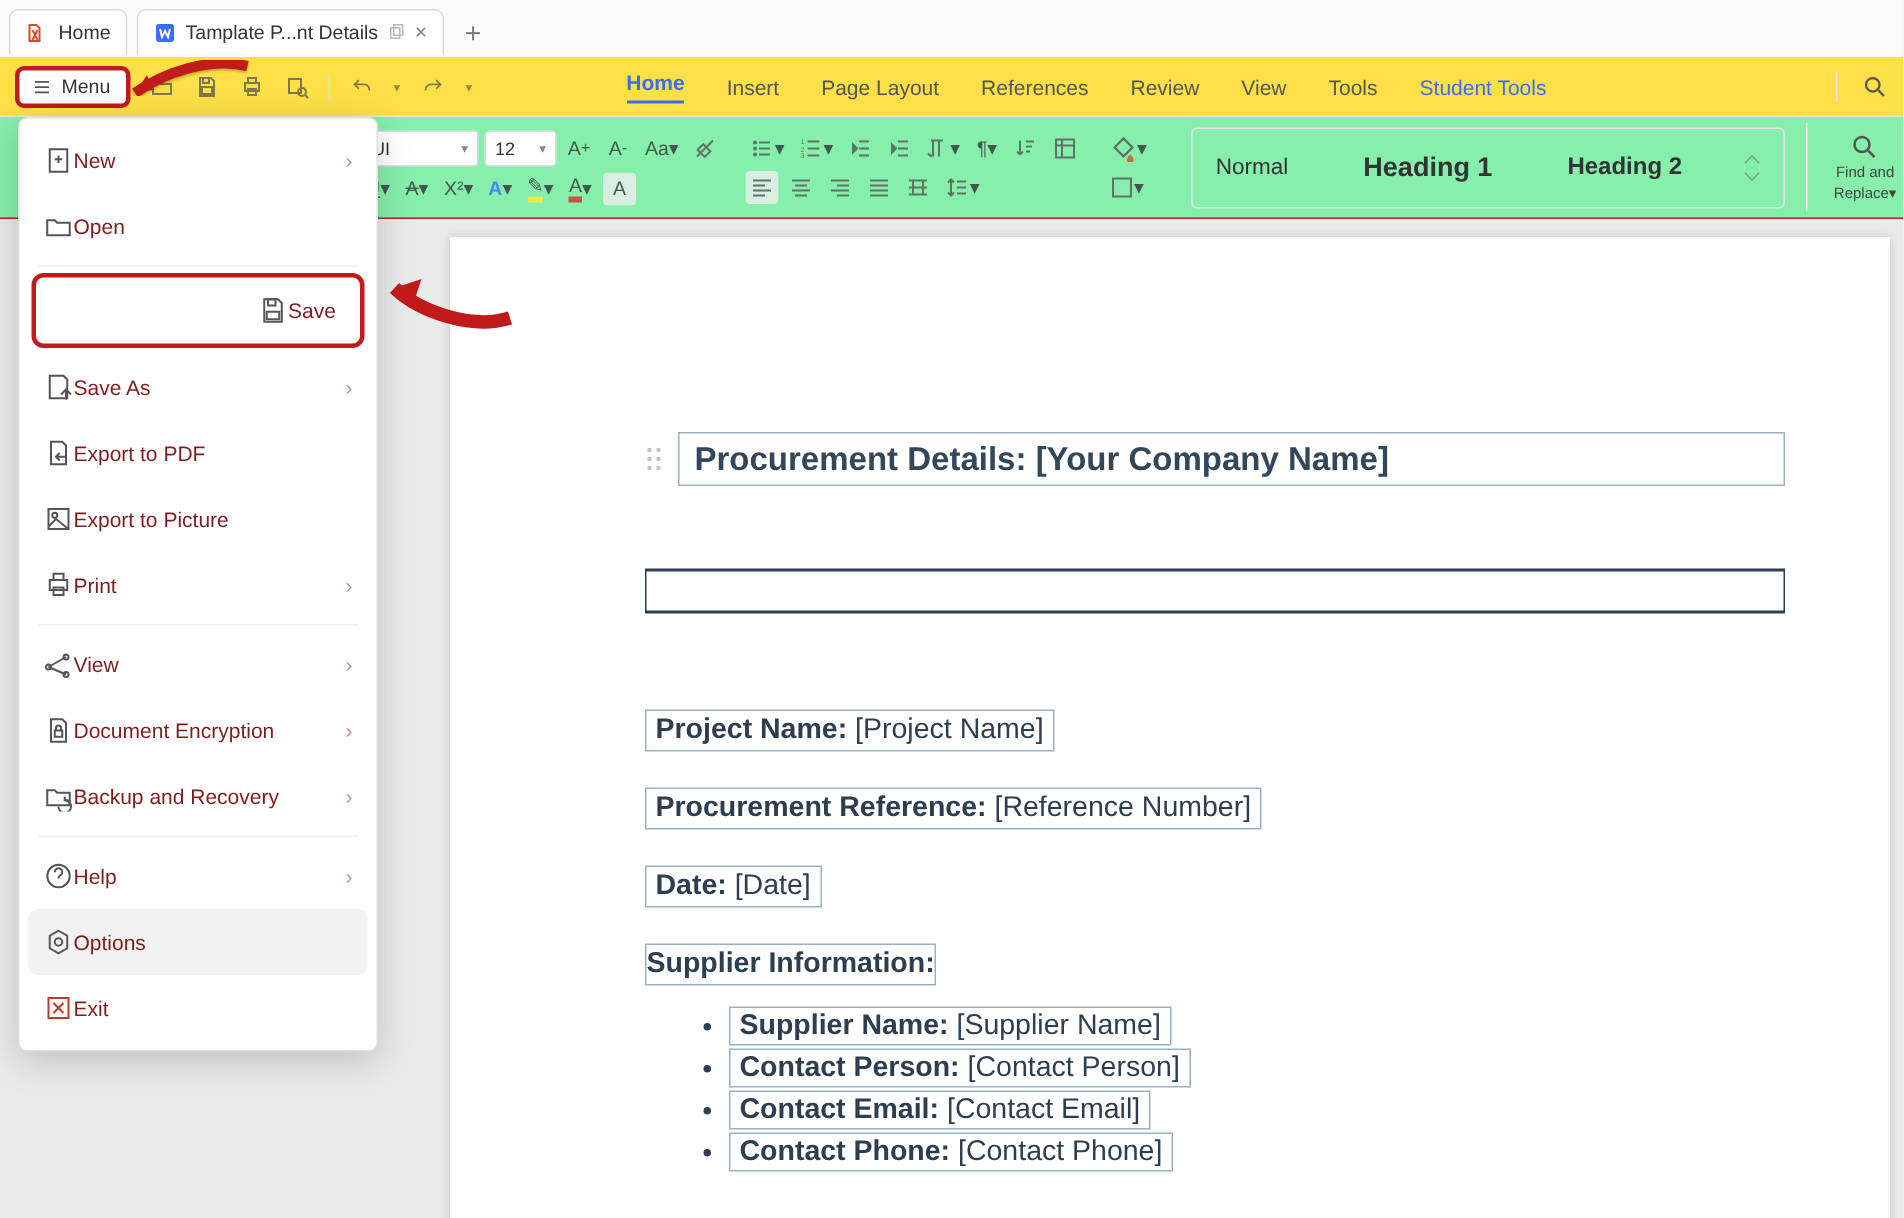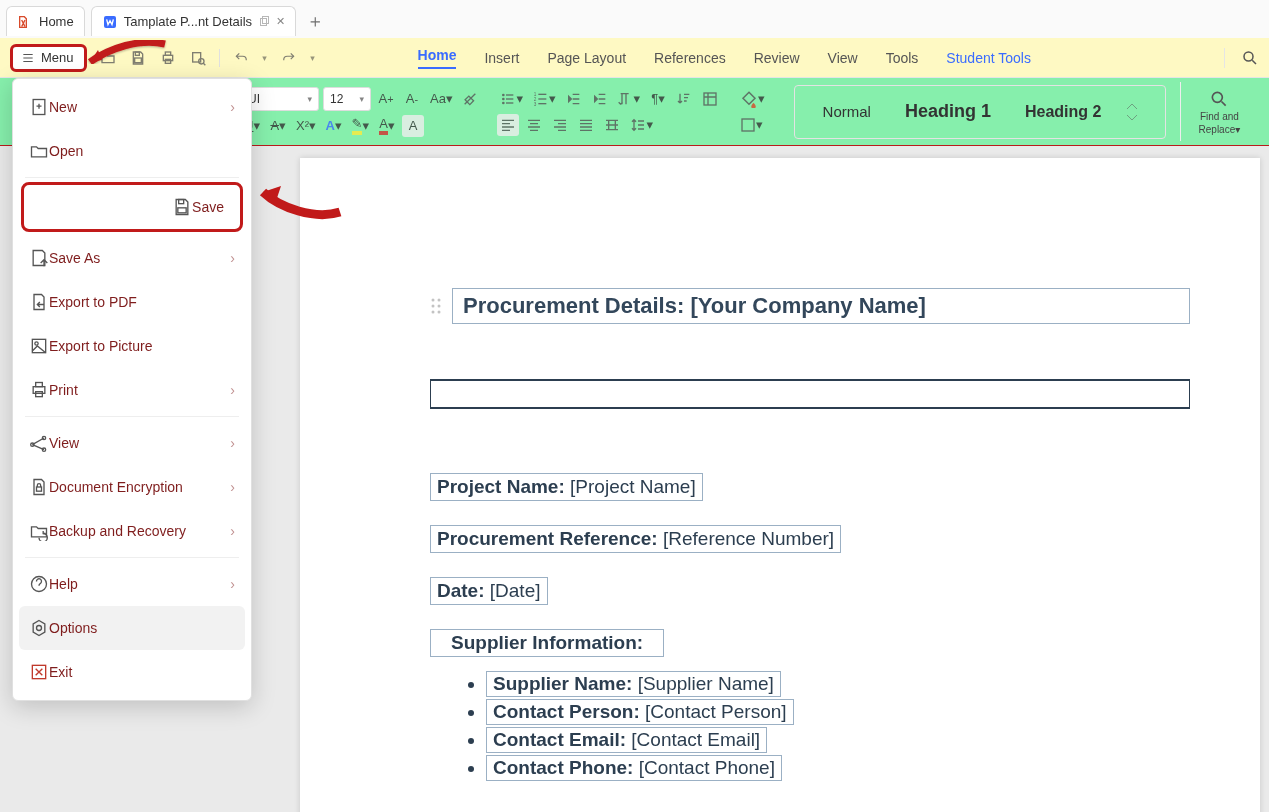--- a/index.html
+++ b/index.html
@@ -52,21 +52,21 @@
     font-size: 18px;
   }
 
   
   .top-row {
     display: flex;
     align-items: center;
     height: 40px;
     padding: 4px 10px;
     border-bottom: 1px solid #e5e5e5;
-    background: #fef9c3;
+    background: #fde047;
   }
   .menu-btn {
     display: flex;
     align-items: center;
     gap: 6px;
     height: 28px;
     padding: 0 10px 0 8px;
     background: #fff;
     border: 1px solid #d7d7d7;
     border-radius: 4px;
@@ -147,22 +147,22 @@
     padding: 0 6px;
     font-size: 12px;
   }
   .ribbon-sel .dd { font-size: 9px; opacity: .6; margin-left: 6px;}
   .styles-box {
     display: flex;
     align-items: center;
     border: 1px solid #e3e3e3;
     border-radius: 4px;
     height: 54px;
-    padding: 0 20px;
-    gap: 18px;
+    padding: 0 8px;
+    gap: 34px;
   }
   .style-item { font-size: 15px; padding: 6px 8px; cursor: pointer; white-space: nowrap;}
   .style-item.h1 { font-weight: 700; font-size: 18px;}
   .style-item.h2 { font-weight: 700; font-size: 16px;}
   .styles-more { width: 18px; display:flex; flex-direction: column; gap: 2px; opacity:.5;}
   .find-replace {
     width: 60px;
     display: flex; flex-direction: column; align-items: center; justify-content: center;
     gap: 2px;
     font-size: 10px;
@@ -213,21 +213,21 @@
   .field-row {
     display: inline-block;
     border: 1px solid #9bb0c4;
     padding: 2px 6px;
     margin-top: 24px;
     font-size: 19px;
   }
   .section-row {
     display: inline-block;
     border: 1px solid #9bb0c4;
-    padding: 2px 20px;
+    padding: 2px 0;
     margin-top: 24px;
     font-size: 19px;
     font-weight: 700;
   }
   ul.supplier {
     list-style: disc;
     padding-left: 28px;
     margin-top: 14px;
   }
   ul.supplier li { 

